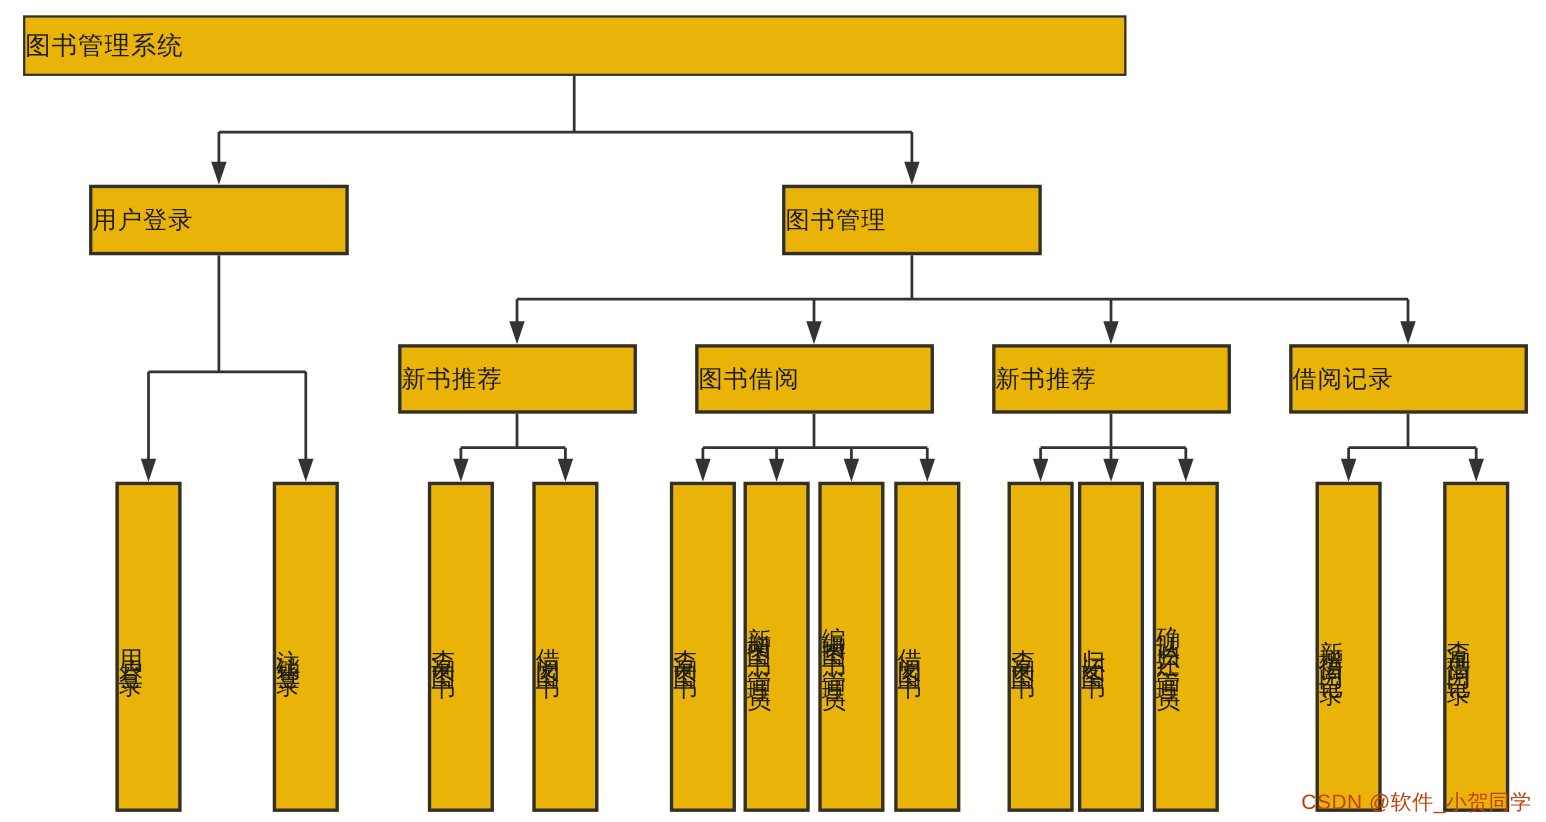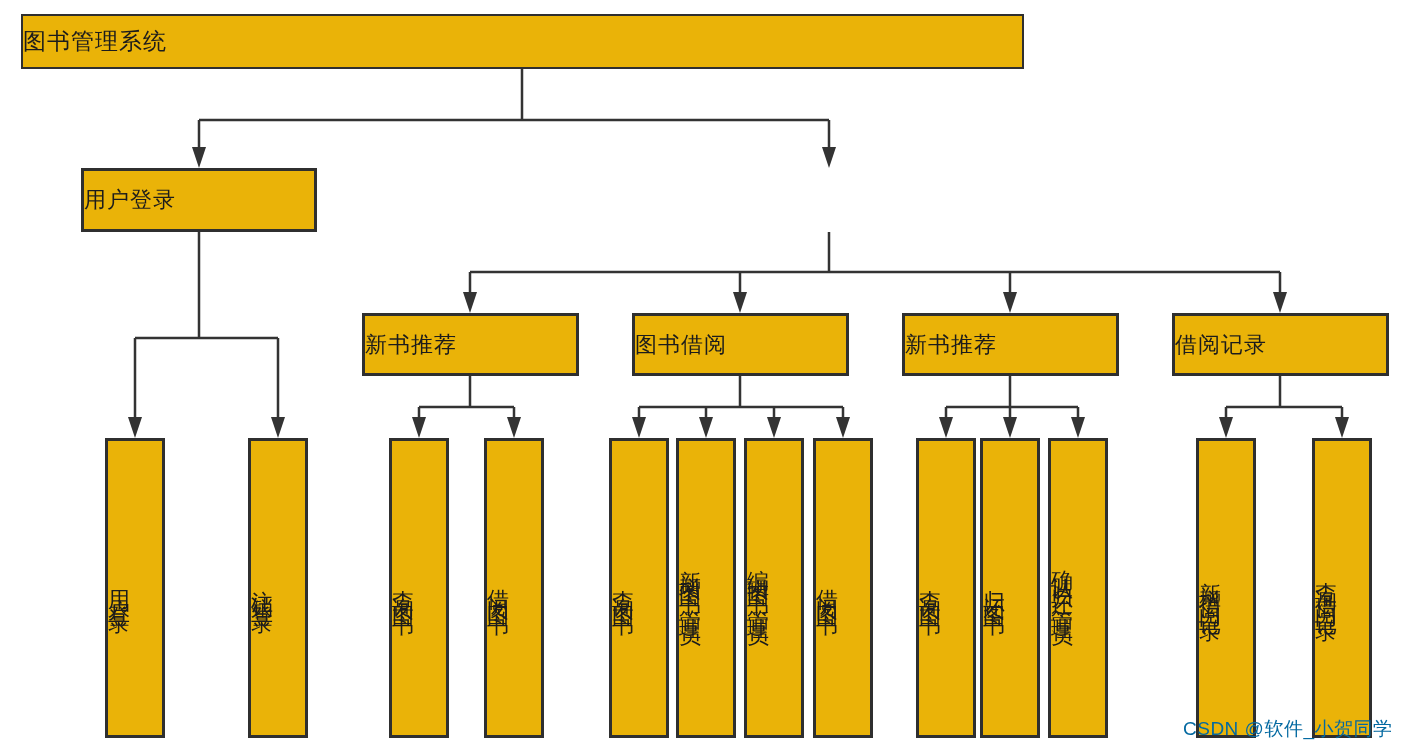--- a/index.html
+++ b/index.html
@@ -45,21 +45,21 @@
     font-size: 22px;
     letter-spacing: 8px;
     line-height: 1;
     white-space: nowrap;
   }
   .watermark {
     position: absolute;
     left: 1183px; top: 716px;
     z-index: 5;
     font-size: 19px;
-    color: #0369a1;
+    color: #c2410c;
     letter-spacing: 0.5px;
     white-space: nowrap;
   }
 </style>
 </head>
 <body>
 
 <div class="stage">
 
   <svg class="connectors" viewBox="0 0 1405 747" xmlns="http://www.w3.org/2000/svg">
@@ -93,20 +93,23 @@
       <polygon points="1335,417 1349,417 1342,438"></polygon>
     </g>
   </svg>
 
   <div class="node root">
     <span>图书管理系统</span>
   </div>
 
   <div class="node l2" style="left:81px">
     <span>用户登录</span>
+  </div>
+  <div class="node l2" style="left:711px">
+    <span>图书管理</span>
   </div>
 
   <div class="node l3" style="left:632px">
     <span>图书借阅</span>
   </div>
   <div class="node l3" style="left:362px">
     <span>新书推荐</span>
   </div>
   <div class="node l3" style="left:902px">
     <span>新书推荐</span>

